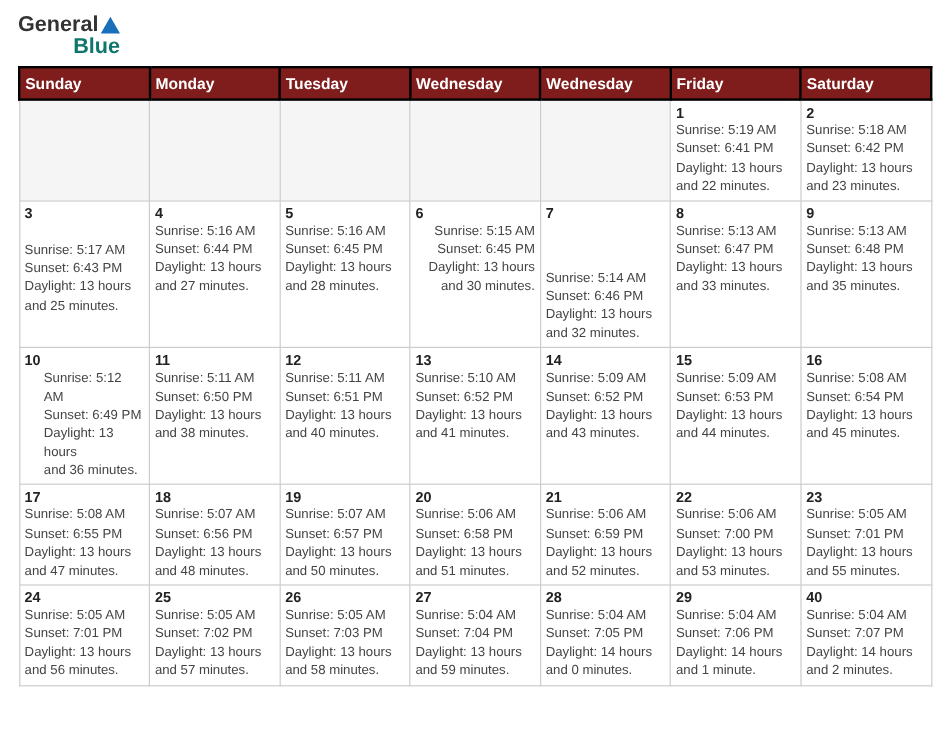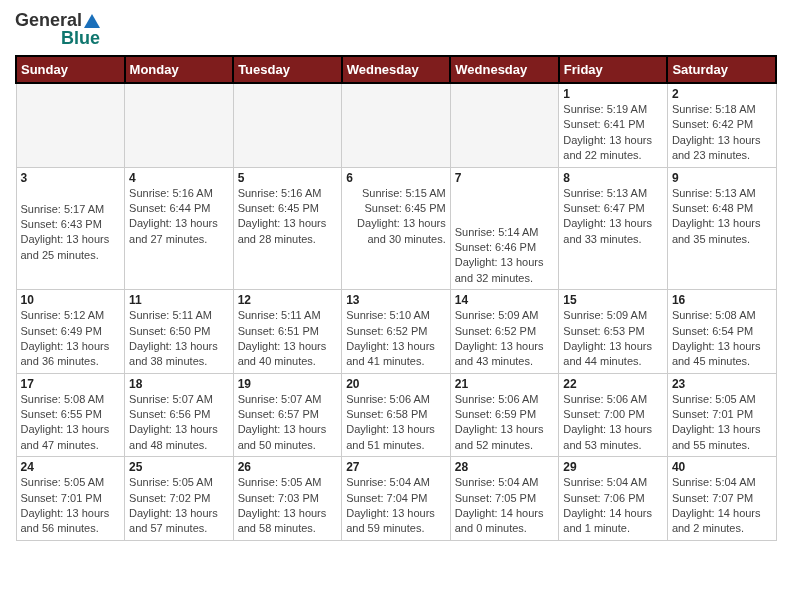--- a/index.html
+++ b/index.html
@@ -198,21 +198,21 @@
             <span class="day-number">9</span>
             <div class="day-info" style="white-space: pre-line;">Sunrise: 5:13 AM
 Sunset: 6:48 PM
 Daylight: 13 hours
 and 35 minutes.</div>
           </td>
         </tr>
         <tr>
           <td>
             <span class="day-number">10</span>
-            <div class="day-info" style="white-space: pre-line;">Sunrise: 5:12 AM
+            <div class="day-info" style="white-space: pre-line; margin-left: 16px;">Sunrise: 5:12 AM
 Sunset: 6:49 PM
 Daylight: 13 hours
 and 36 minutes.</div>
           </td>
           <td>
             <span class="day-number">11</span>
             <div class="day-info" style="white-space: pre-line;">Sunrise: 5:11 AM
 Sunset: 6:50 PM
 Daylight: 13 hours
 and 38 minutes.</div>

